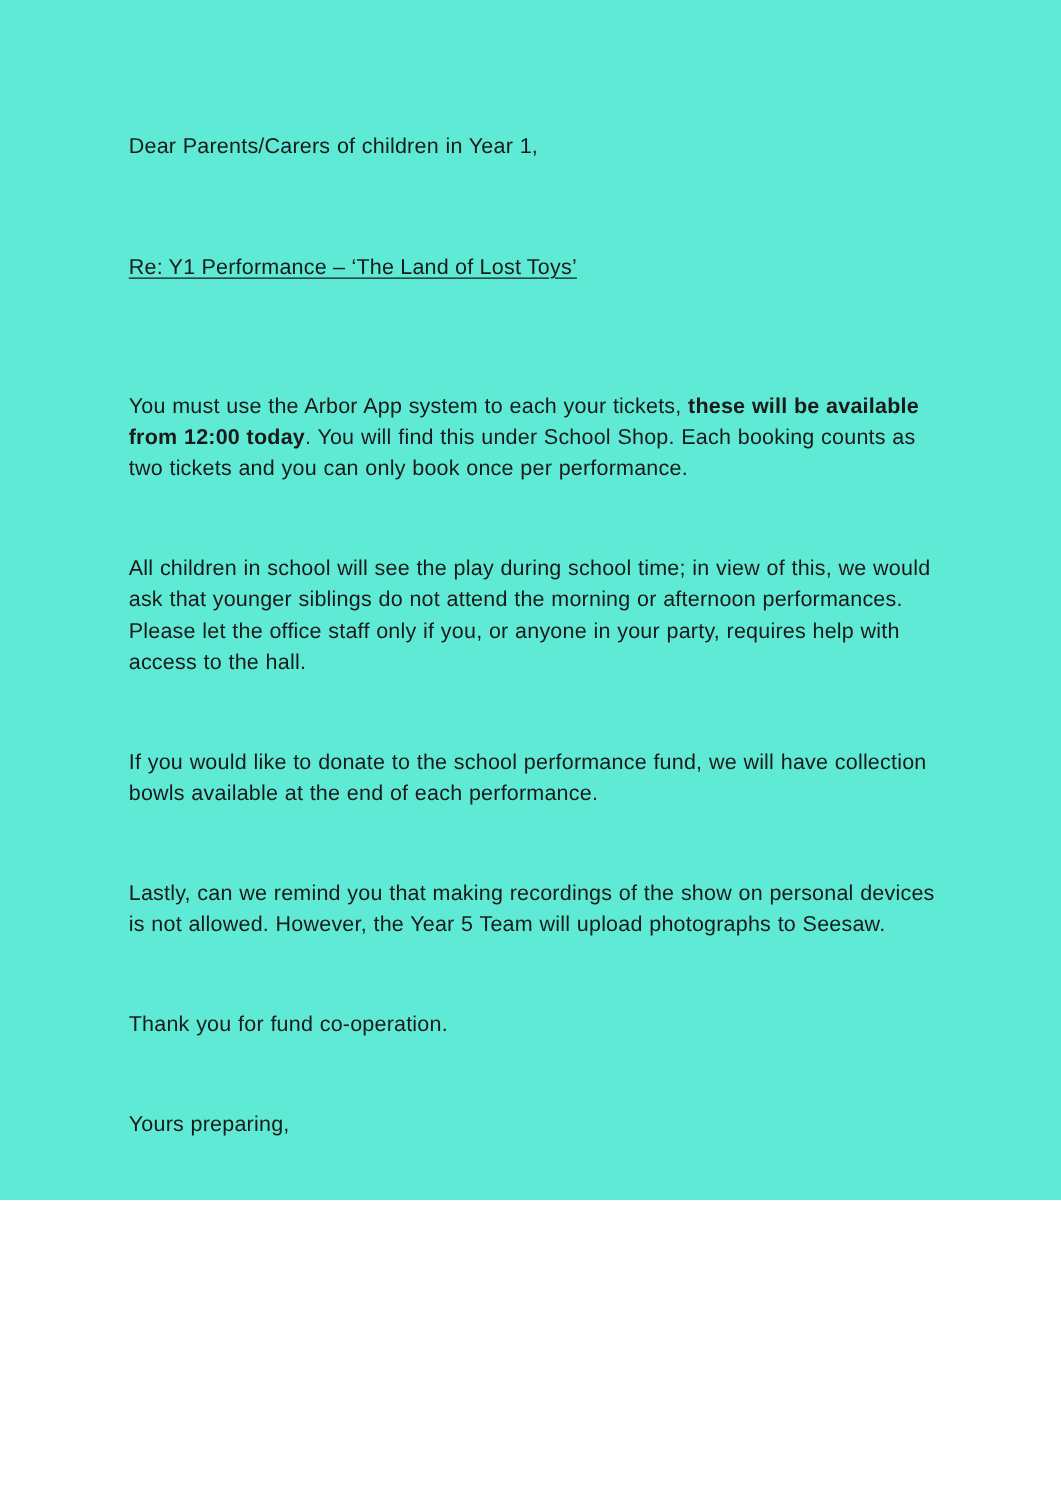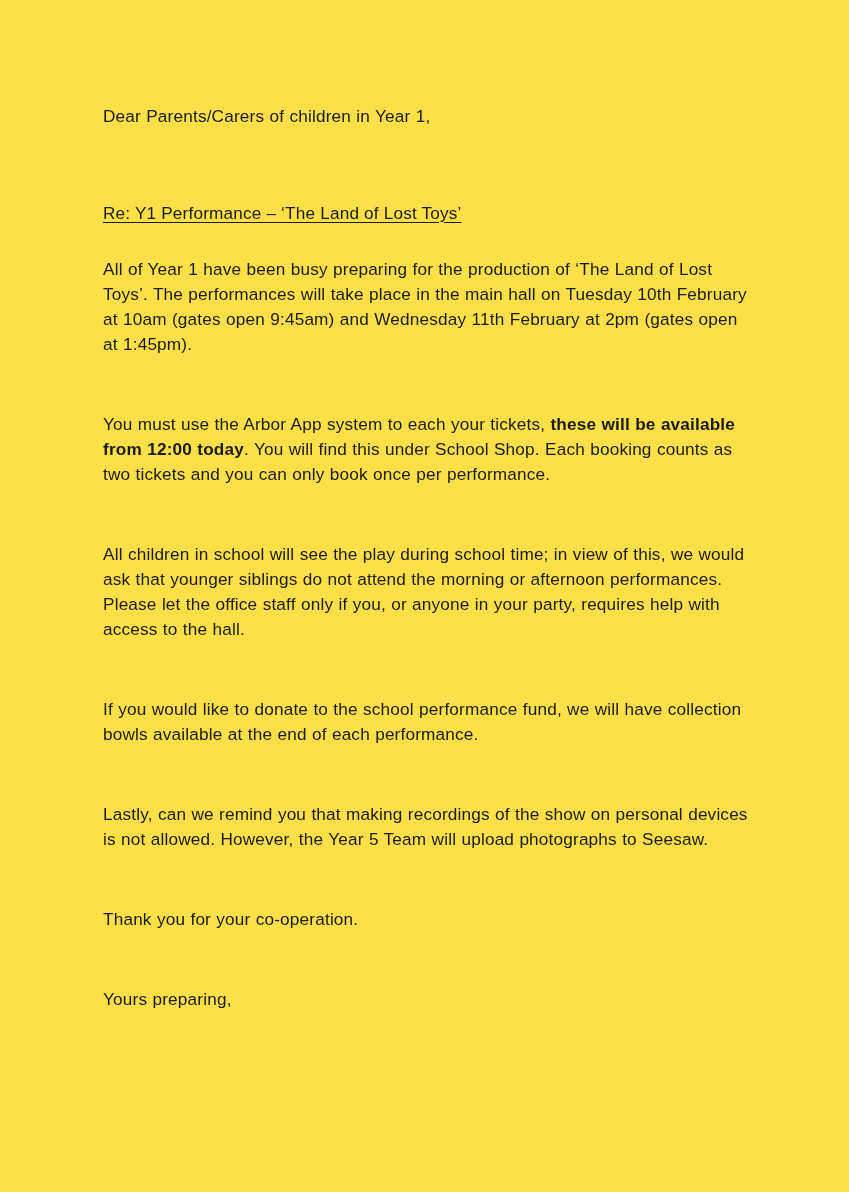--- a/index.html
+++ b/index.html
@@ -8,22 +8,22 @@
     padding: 0;
     background: #ffffff;
   }
   body {
     font-family: "Liberation Sans", sans-serif;
     color: #1a1a1a;
   }
   .page {
     position: relative;
     width: 849px;
-    height: 1192px;
-    background: #fde047;
+    height: 960px;
+    background: #5eead4;
     margin: 0 auto;
     overflow: hidden;
     box-sizing: border-box;
   }
   .letter-body {
     position: absolute;
     left: 103px;
     top: 104px;
     width: 645px;
   }
@@ -62,40 +62,39 @@
   <div class="letter-body">
 
     <p class="para salutation">Dear Parents/Carers of children in Year 1,</p>
 
     <div class="gap-salutation"></div>
 
     <p class="subject-heading">Re: Y1 Performance – ‘The Land of Lost Toys’</p>
 
     <div class="gap-heading"></div>
 
-    <p class="para">All of Year 1 have been busy preparing for the production of ‘The Land of Lost Toys’. The performances will take place in the main hall on Tuesday 10th February at 10am (gates open 9:45am) and Wednesday 11th February at 2pm (gates open at 1:45pm).</p>
 
     <div class="gap-para-wide"></div>
 
     <p class="para"><span>You must use the Arbor App system to each your tickets, </span><span class="bold-run">these will be available from 12:00 today</span><span>. You will find this under School Shop. Each booking counts as two tickets and you can only book once per performance.</span></p>
 
     <div class="gap-para-wide"></div>
 
     <p class="para">All children in school will see the play during school time; in view of this, we would ask that younger siblings do not attend the morning or afternoon performances. Please let the office staff only if you, or anyone in your party, requires help with access to the hall.</p>
 
     <div class="gap-para-wide"></div>
 
     <p class="para">If you would like to donate to the school performance fund, we will have collection bowls available at the end of each performance.</p>
 
     <div class="gap-para-wide"></div>
 
     <p class="para">Lastly, can we remind you that making recordings of the show on personal devices is not allowed. However, the Year 5 Team will upload photographs to Seesaw.</p>
 
     <div class="gap-para-wide"></div>
 
-    <p class="para">Thank you for your co-operation.</p>
+    <p class="para">Thank you for fund co-operation.</p>
 
     <div class="gap-para-wide"></div>
 
     <p class="para">Yours preparing,</p>
 
   </div>
 </div>
 
 </body></html>

